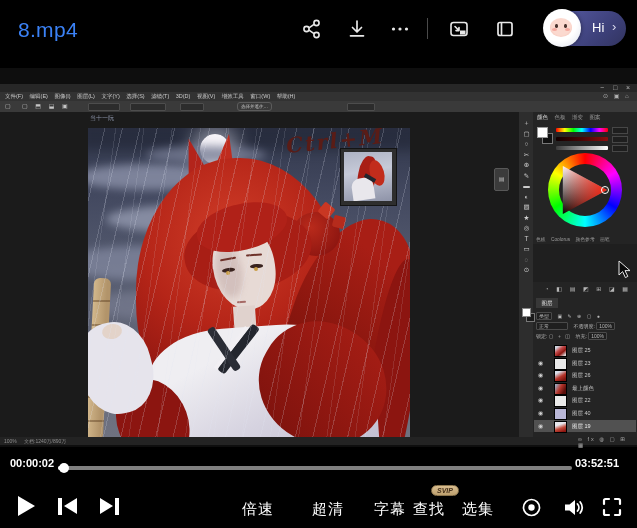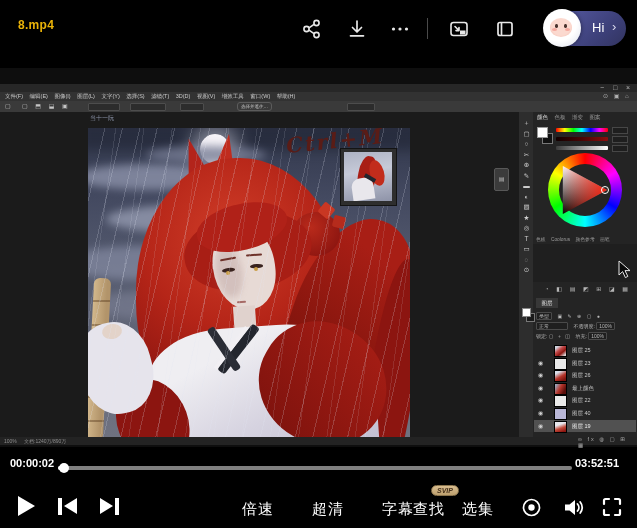--- a/index.html
+++ b/index.html
@@ -1,21 +1,21 @@
 <!DOCTYPE html>
 <html><head>
 <meta charset="utf-8">
 <style>
   html,body{margin:0;padding:0;background:#000;}
   .stage{position:relative;width:637px;height:528px;background:#000;overflow:hidden;
          font-family:"Liberation Sans",sans-serif;-webkit-font-smoothing:antialiased;}
   .abs{position:absolute;}
 
   
-  .title{left:18px;top:18px;font-size:12px;color:#eab308;letter-spacing:.3px;font-weight:bold;}
+  .title{left:18px;top:18px;font-size:21px;color:#3b82f6;letter-spacing:.3px;}
   .tb-icon{width:22px;height:22px;top:18px;cursor:pointer;}
   .tb-divider{left:427px;top:18px;width:1px;height:21px;background:#4a4a4a;}
   .avatar-pill{left:545px;top:11px;width:81px;height:35px;border-radius:18px;
     background:linear-gradient(135deg,#5a5ea8 0%,#3c3f78 70%,#32345f 100%);}
   .avatar-face{left:543px;top:9px;width:38px;height:38px;border-radius:50%;
     background:radial-gradient(circle at 40% 35%,#ffffff 55%,#d9ddea 100%);
     box-shadow:0 0 4px rgba(0,0,0,.5);}
   .avatar-inner{left:550px;top:18px;width:22px;height:19px;border-radius:50%;
     background:radial-gradient(circle at 50% 40%,#fbd9cf 60%,#f3b9ac 100%);}
   .av-eye{width:2.5px;height:3.5px;border-radius:50%;background:#4a332e;top:24px;}
@@ -426,21 +426,21 @@
     <span class="bar-v"></span>
       <span class="tri-l"></span>
   </div>
   <div class="abs skip" style="left:100px">
     <span class="tri-r"></span>
       <span class="bar-v right"></span>
   </div>
 
   <div class="abs txt-btn" style="left:242px">倍速</div>
   <div class="abs txt-btn" style="left:312px">超清</div>
-  <div class="abs txt-btn" style="left:382px">字幕</div>
+  <div class="abs txt-btn" style="left:374px">字幕</div>
   <div class="abs txt-btn" style="left:413px">查找</div>
   <div class="abs svip">SVIP</div>
   <div class="abs txt-btn" style="left:462px">选集</div>
 
   <svg class="abs ctl-icon" style="left:521px" width="21" height="21" viewBox="0 0 21 21">
     <circle cx="10.5" cy="10.5" r="8" fill="none" stroke="#fff" stroke-width="1.7"></circle>
     <circle cx="10.5" cy="10.5" r="3.2" fill="#fff"></circle>
   </svg>
   <svg class="abs ctl-icon" style="left:562px" width="24" height="21" viewBox="0 0 24 21">
     <polygon points="3,7.5 7.5,7.5 13,3 13,18 7.5,13.5 3,13.5" fill="#fff"></polygon>

